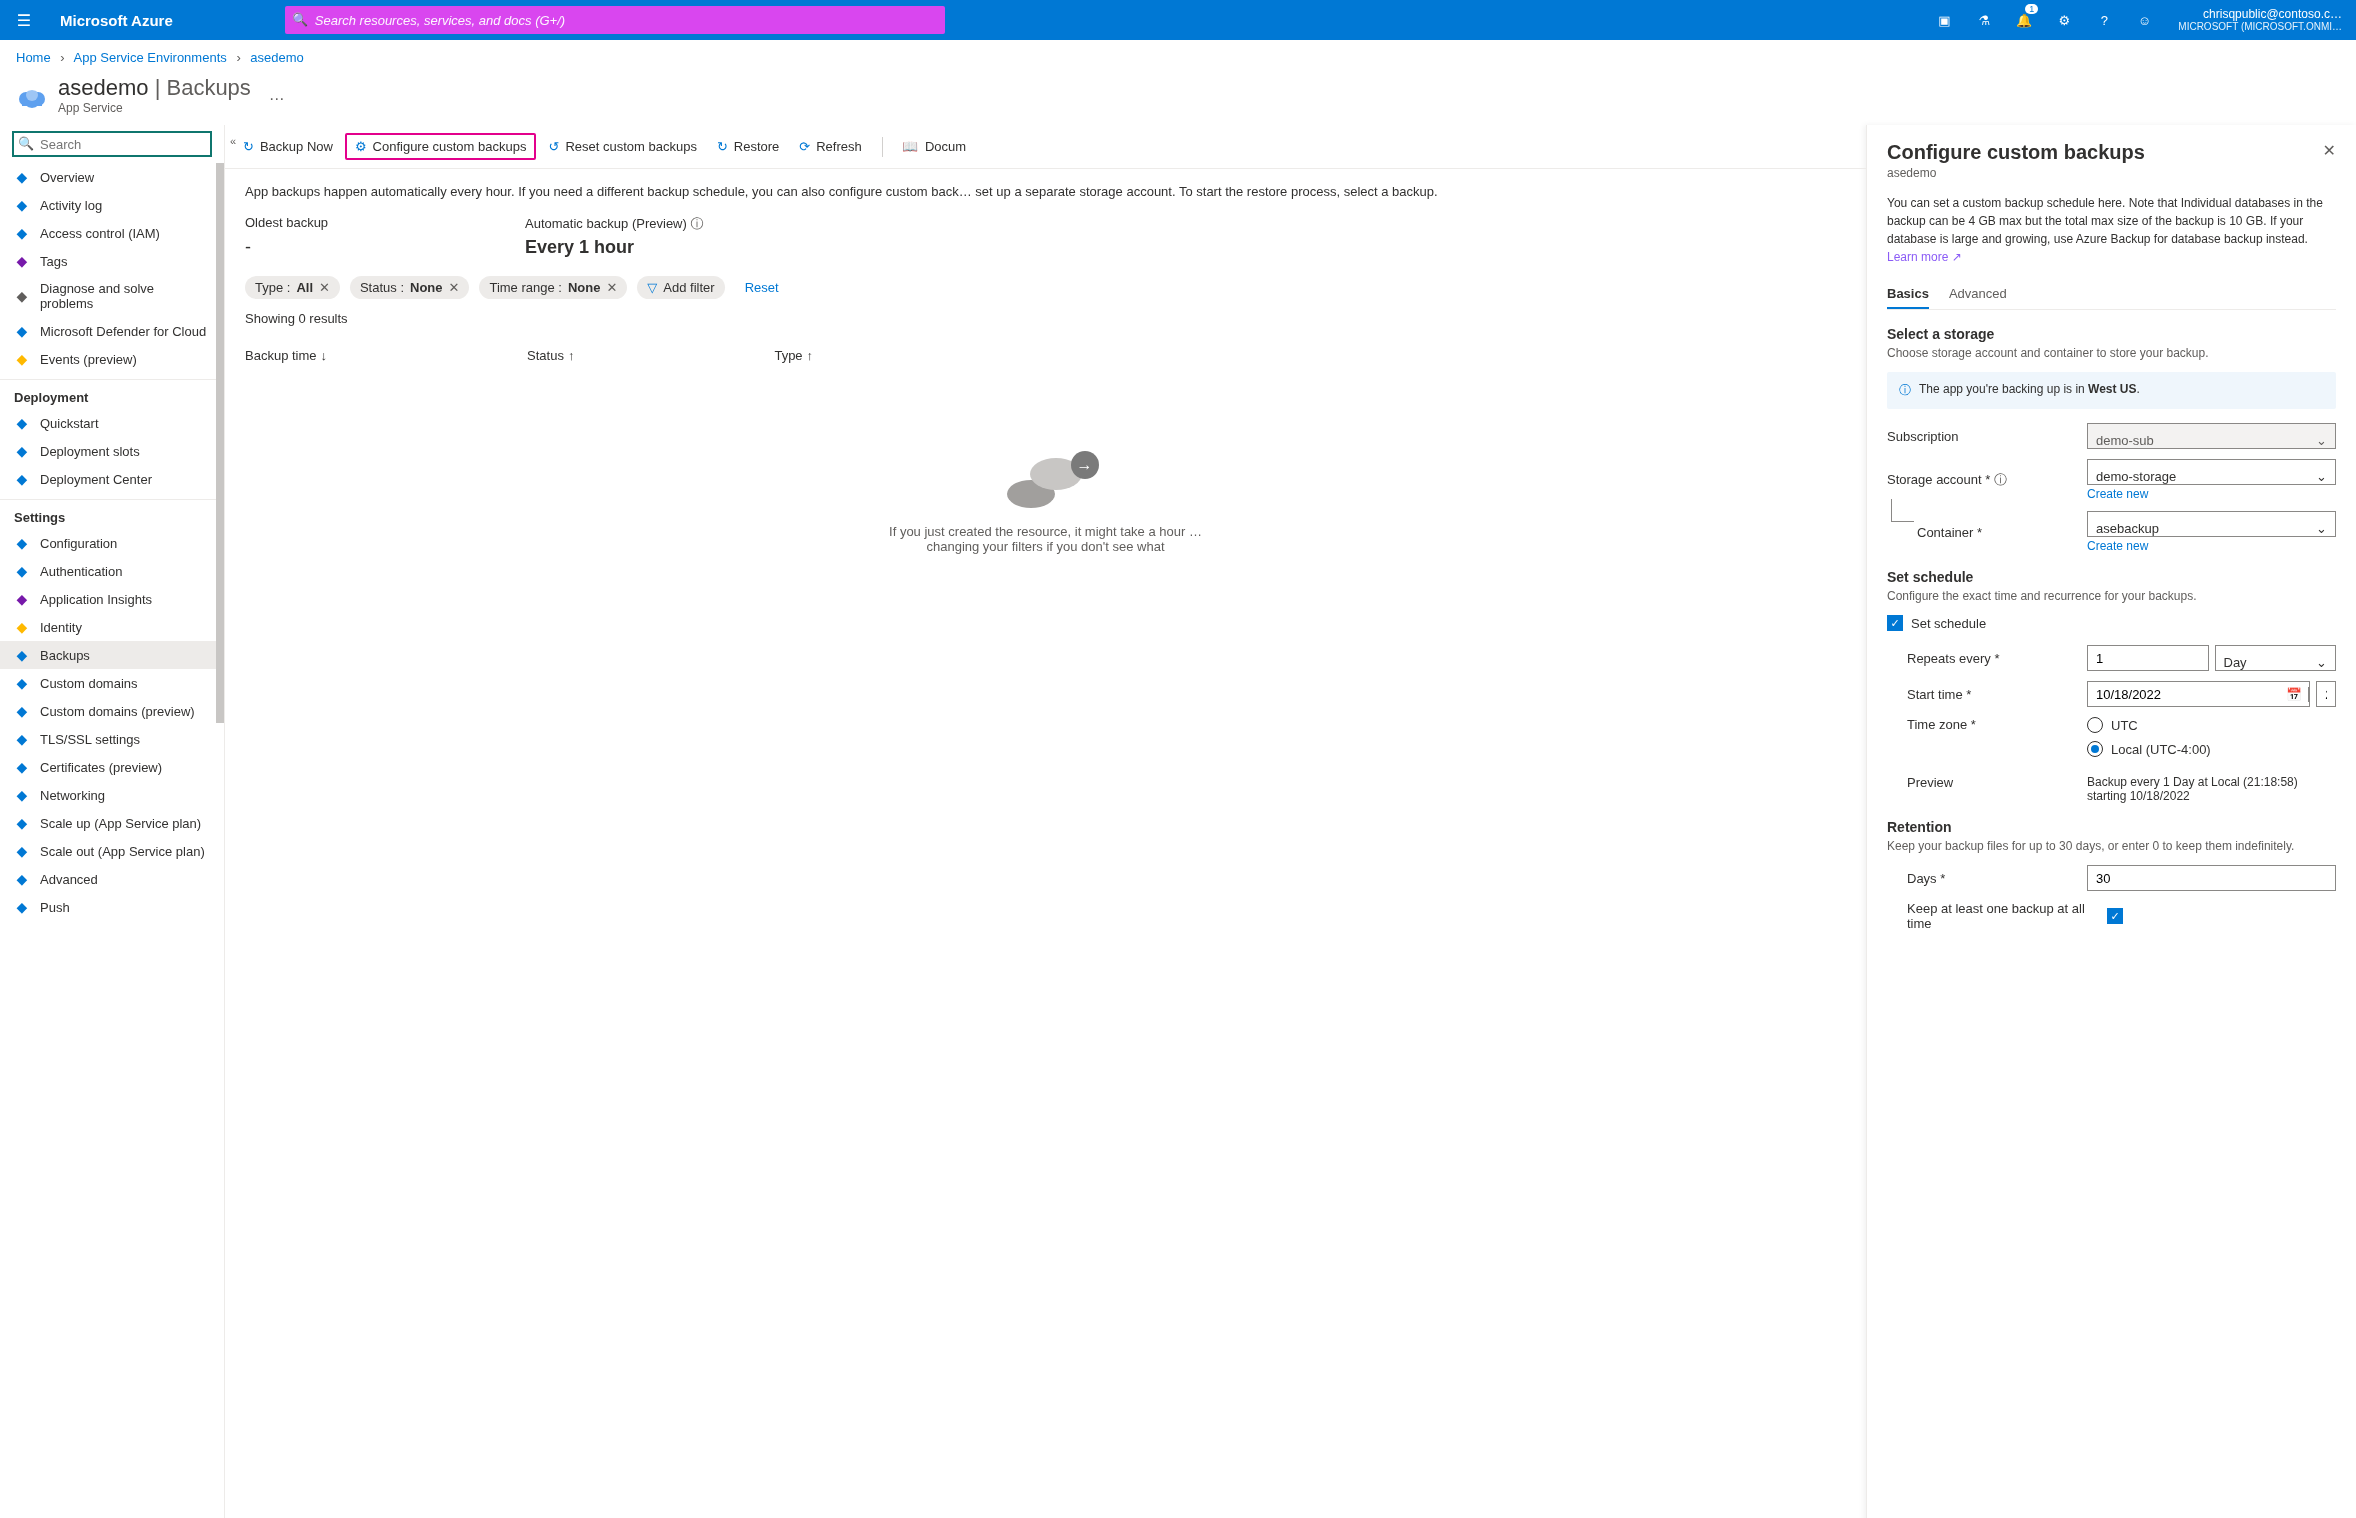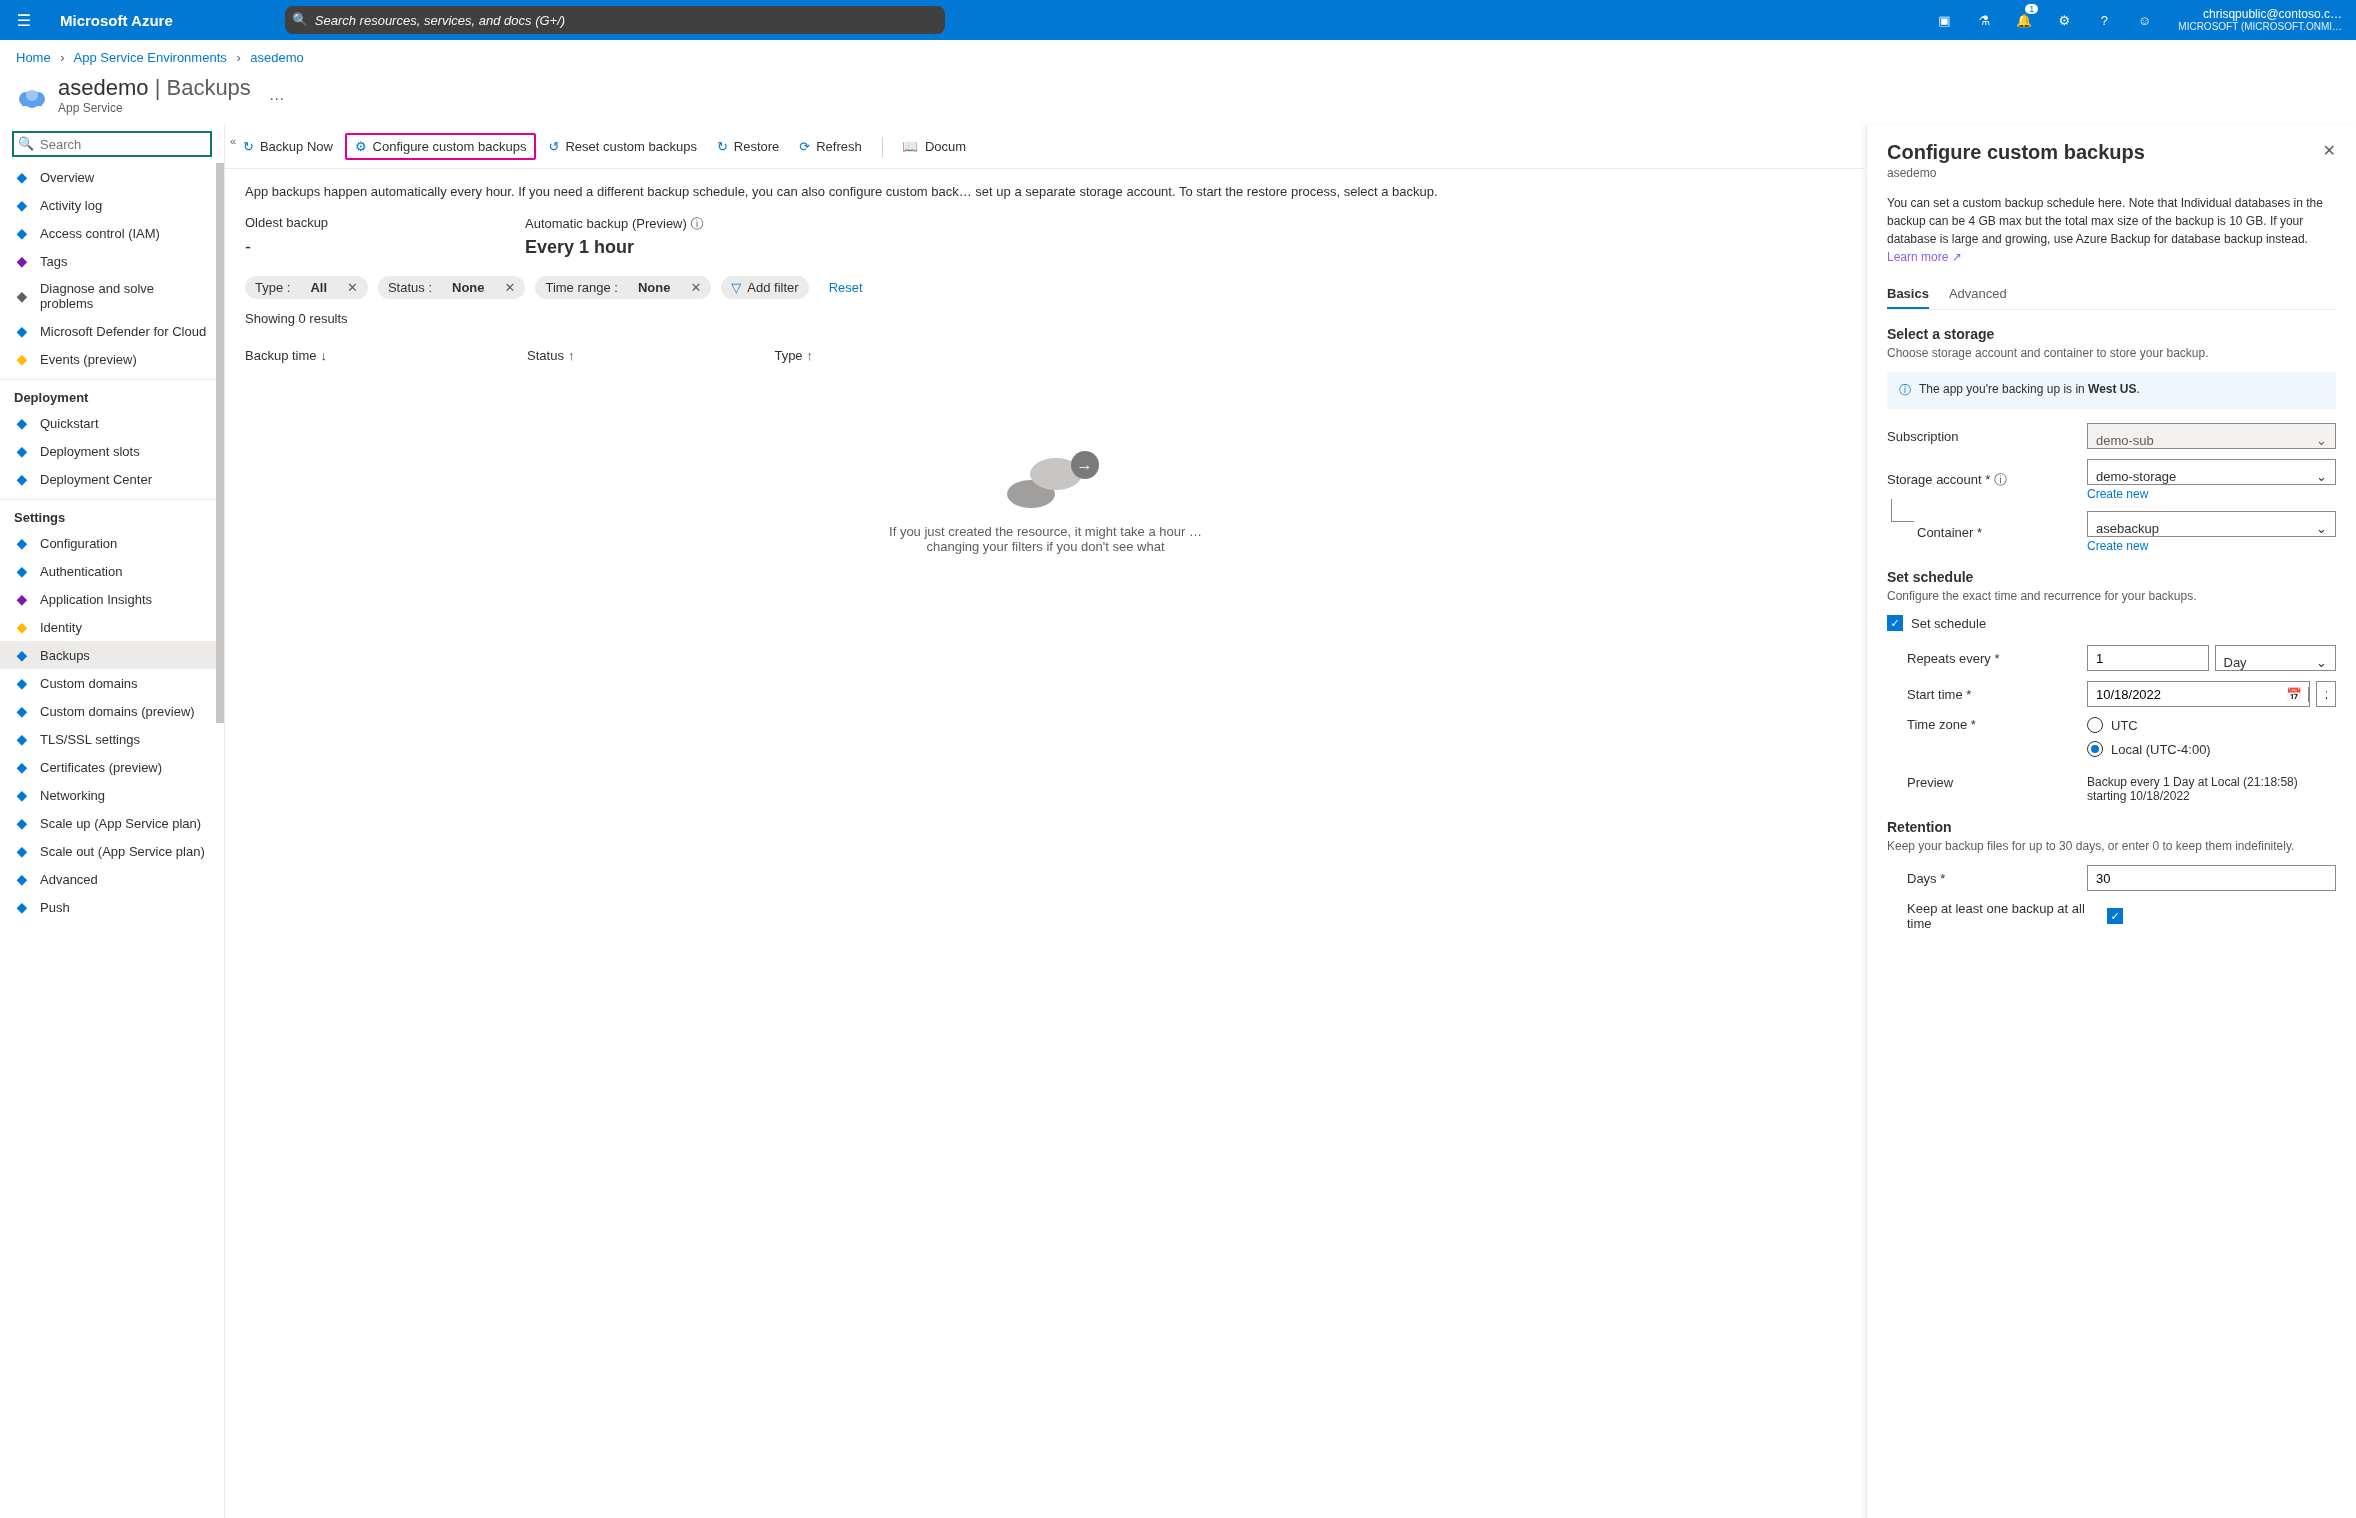--- a/index.html
+++ b/index.html
@@ -3,21 +3,21 @@
 <meta charset="utf-8">
 <style>
 * { box-sizing: border-box; margin: 0; padding: 0; font-family: 'Segoe UI', Tahoma, sans-serif; }
 body { font-size: 13px; color: #323130; background: #fff; overflow: hidden; }
 
 
 .topbar { height: 40px; background: #0078d4; display: flex; align-items: center; color: #fff; }
 .topbar .hamburger { width: 48px; text-align: center; cursor: pointer; font-size: 16px; }
 .topbar .brand { font-size: 15px; font-weight: 600; padding: 0 12px; }
 .topbar .search-wrap { flex: 0 0 660px; margin-left: 100px; }
-.topbar .search { width: 100%; height: 28px; background: #404040; border: none; border-radius: 8px; padding: 0 10px 0 30px; color: #fff; font-size: 13px; font-style: italic; }
+.topbar .search { width: 100%; height: 28px; background: #d946ef; border: none; border-radius: 2px; padding: 0 10px 0 30px; color: #fff; font-size: 13px; font-style: italic; }
 .topbar .search::placeholder { color: #fff; opacity: .95; }
 .topbar .search-wrap { position: relative; }
 .topbar .search-wrap .sicon { position: absolute; left: 8px; top: 6px; color: #fff; }
 .topbar .spacer { flex: 1; }
 .topbar .ticons { display: flex; align-items: center; }
 .topbar .ticon { width: 40px; height: 40px; display: flex; align-items: center; justify-content: center; cursor: pointer; position: relative; }
 .topbar .badge { position: absolute; top: 4px; right: 6px; background: #fff; color: #0078d4; border-radius: 8px; font-size: 9px; padding: 0 4px; }
 .topbar .account { padding: 0 14px; text-align: right; font-size: 11px; line-height: 1.2; }
 .topbar .account .l1 { font-size: 12px; }
 .topbar .account .l2 { font-size: 10px; opacity: .9; text-transform: uppercase; }
@@ -63,21 +63,21 @@
 
 .mainbody { padding: 14px 20px; overflow: hidden; }
 .desc { font-size: 13px; color: #323130; margin-bottom: 14px; line-height: 1.4; }
 .statrow { display: flex; gap: 140px; margin-bottom: 4px; }
 .statrow .lbl { font-size: 13px; color: #323130; }
 .statrow2 { display: flex; gap: 140px; margin-bottom: 18px; }
 .statrow2 .v1 { font-size: 18px; width: 140px; }
 .statrow2 .v2 { font-size: 18px; font-weight: 600; }
 
 .pills { display: flex; gap: 10px; align-items: center; margin-bottom: 12px; }
-.pill { background: #edebe9; border-radius: 14px; padding: 4px 10px; font-size: 13px; display: flex; gap: 20px; }
+.pill { background: #edebe9; border-radius: 14px; padding: 4px 10px; font-size: 13px; display: flex; gap: 6px; }
 .pill .x { cursor: pointer; color: #605e5c; }
 .addfilter { display: flex; align-items: center; gap: 6px; color: #323130; cursor: pointer; }
 .reset { color: #0078d4; cursor: pointer; margin-left: 10px; }
 
 .showing { font-size: 13px; margin-bottom: 16px; }
 .thead { display: flex; gap: 200px; font-size: 13px; color: #323130; padding: 6px 0; }
 .thead .col { display: flex; align-items: center; gap: 4px; cursor: pointer; }
 
 .empty { text-align: center; padding-top: 80px; color: #605e5c; }
 .empty .cloud { font-size: 60px; color: #a19f9d; margin-bottom: 12px; position: relative; display: inline-block; }

